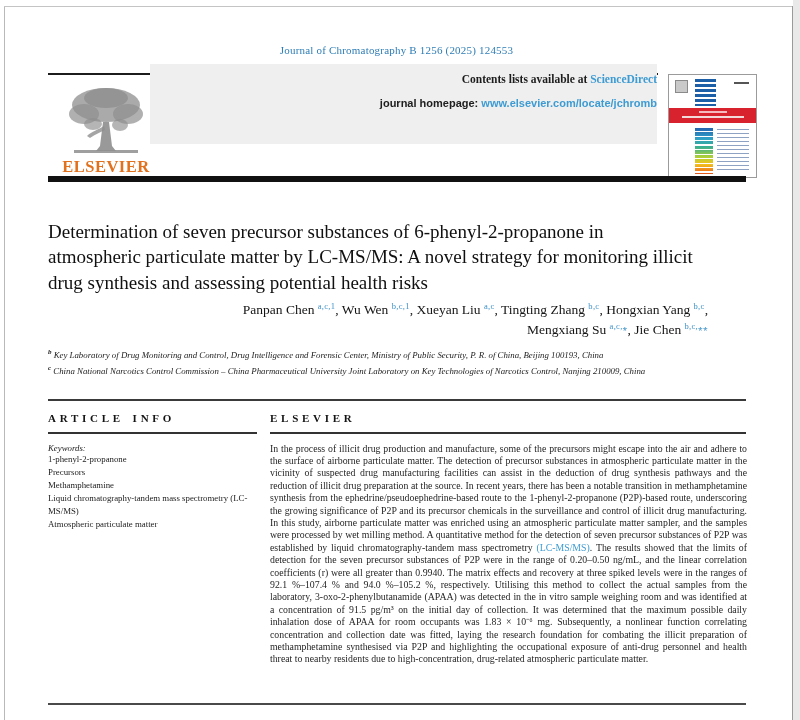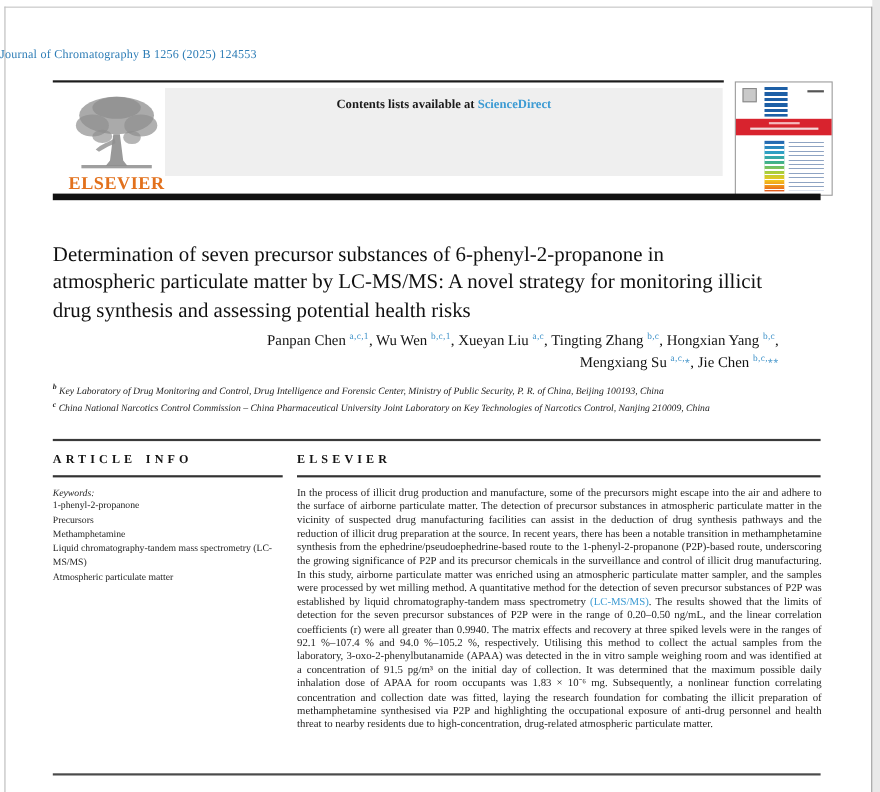--- a/index.html
+++ b/index.html
@@ -7,30 +7,30 @@
     width:800px;height:720px;background:#ffffff;
     font-family:"Liberation Serif", serif;color:#1b1b1b;
     position:relative;overflow:hidden;
   }
   .frame-left{position:absolute;left:4px;top:6px;bottom:0;width:1px;background:#b9b9b9;}
   .frame-top{position:absolute;left:4px;top:6px;height:1px;width:788px;background:#c4c4c4;}
   .frame-right{position:absolute;left:792px;top:6px;bottom:0;width:1px;background:#9a9a9a;}
   .frame-gutter{position:absolute;left:793px;top:0;bottom:0;width:7px;background:#e9e9e9;}
 
   .citation{
-    position:absolute;top:44px;left:0;width:793px;
+    position:absolute;top:44px;left:0;width:793px;text-align:center;
     font-size:11px;color:#2e7db6;letter-spacing:.2px;
   }
 
   .rule-thin-top{position:absolute;left:48px;top:73px;width:610px;height:2px;background:#1c1c1c;}
   .rule-thick{position:absolute;left:48px;top:176px;width:698px;height:6px;background:#111;}
 
   .banner{
-    position:absolute;left:150px;top:80px;width:507px;height:80px;
-    background:#efefef;text-align:center;
+    position:absolute;left:150px;top:64px;width:507px;height:80px;
+    background:#efefef;text-align:right;
   }
   .contents-line{margin-top:9px;font-size:11.5px;font-weight:bold;color:#1c1c1c;}
   .contents-line .sd{color:#3d9bd3;font-weight:bold;cursor:pointer;}
   .journal-title{margin-top:9px;font-size:22px;color:#141414;letter-spacing:.3px;}
   .homepage-line{
     margin-top:12px;font-family:"Liberation Sans", sans-serif;
     font-size:11px;font-weight:bold;color:#202020;
   }
   .homepage-line .url{color:#3d9bd3;font-weight:bold;cursor:pointer;}
 
@@ -125,20 +125,23 @@
       <rect x="14" y="66" width="64" height="3" opacity="0.85"></rect>
     </g>
   </svg>
   <div class="els-wordmark">ELSEVIER</div>
 </div>
 
 <div class="banner">
   <div class="contents-line">
     <span>Contents lists available at </span><span class="sd">ScienceDirect</span>
   </div>
+  <div class="homepage-line">
+    <span>journal homepage: </span><span class="url">www.elsevier.com/locate/jchromb</span>
+  </div>
 </div>
 
 <div class="cover">
   <div class="cv-logo"></div>
   <div class="cv-stripes"></div>
   <div class="cv-titleline"></div>
   <div class="cv-redband">
     <div class="cv-redline r1"></div>
     <div class="cv-redline r2"></div>
   </div>

